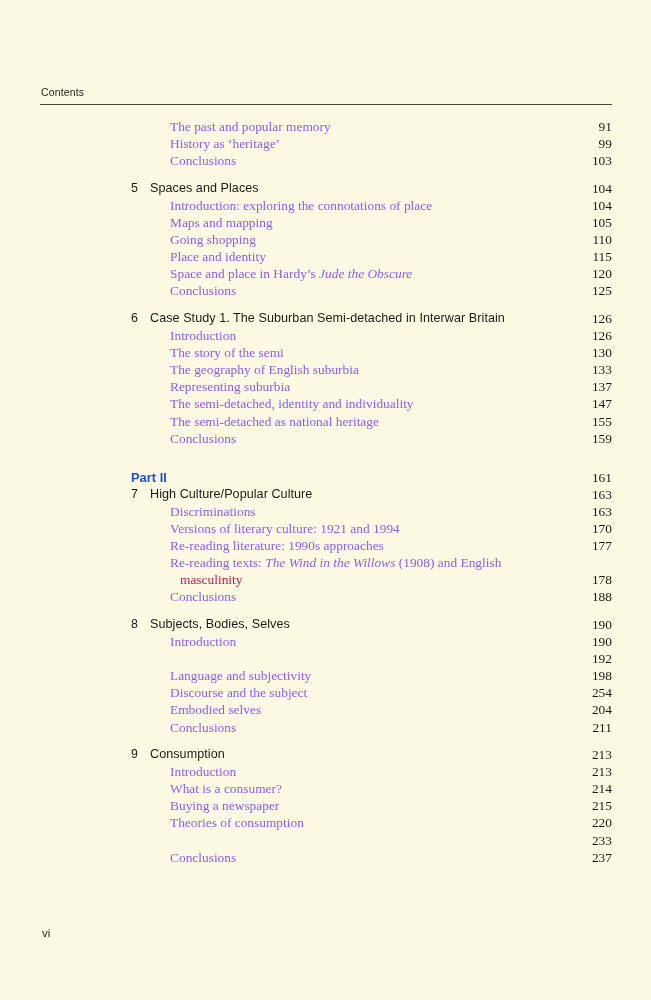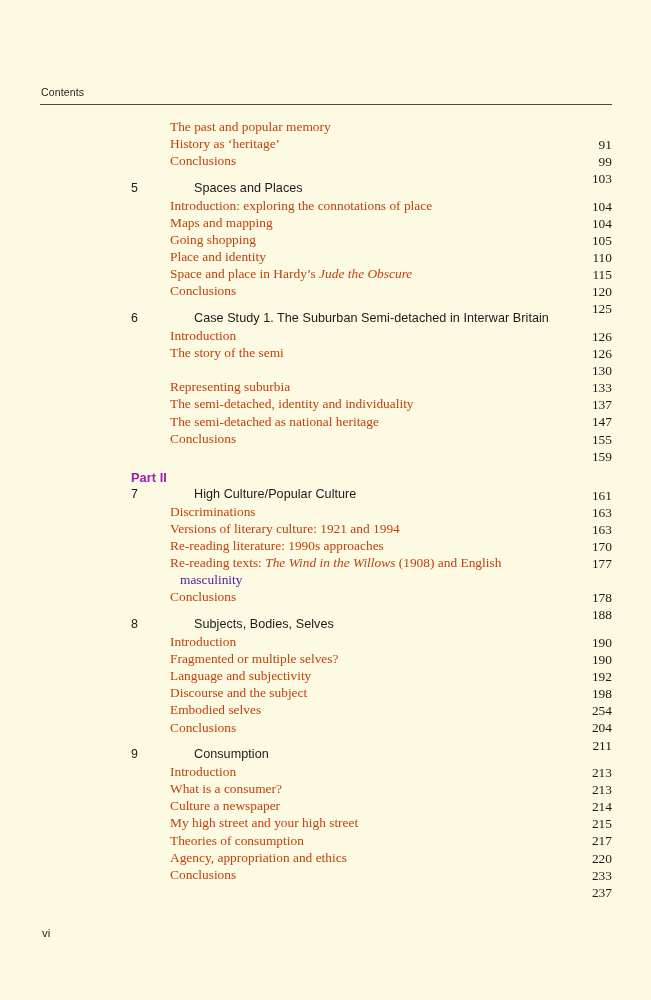--- a/index.html
+++ b/index.html
@@ -74,68 +74,66 @@
 
   
   .chapter-title {
     position: absolute;
     left: 150px;
     top: 0;
     font-family: "Liberation Sans", sans-serif;
     font-size: 12.6px;
     letter-spacing: 0.05px;
     color: #1b1a16;
-    margin-left: 44px;
   }
 
   
   .part-title {
     position: absolute;
     left: 131px;
     top: 0;
     font-family: "Liberation Sans", sans-serif;
     font-size: 12.8px;
     font-weight: bold;
     letter-spacing: 0.05px;
-    color: #a21caf;
+    color: #1d4ed8;
   }
 
   
   .sub-title {
     position: absolute;
     left: 170px;
     top: 0;
     font-family: "Liberation Serif", serif;
     font-size: 13.4px;
-    color: #c2410c;
+    color: #8b5cf6;
   }
   .sub-title .it {
     font-style: italic;
   }
   .cont-line {
     position: absolute;
     left: 180px;
     top: 17.1px;
     font-family: "Liberation Serif", serif;
     font-size: 13.4px;
-    color: #4c1d95;
+    color: #be185d;
     text-align: right;
   }
 
   
   .pageno {
     position: absolute;
     left: 512px;
     top: 0;
     width: 100px;
     text-align: right;
     font-family: "Liberation Serif", serif;
     font-size: 13.4px;
     color: #1b1a16;
-    margin-top: 18px;
   }
   .pageno.low {
     top: 17.1px;
   }
 
   
   .group {
     position: relative;
   }
   .group + .group {
@@ -222,20 +220,21 @@
         </div>
         <div class="row">
           <span class="sub-title">Introduction</span>
           <span class="pageno">126</span>
         </div>
         <div class="row">
           <span class="sub-title">The story of the semi</span>
           <span class="pageno">130</span>
         </div>
         <div class="row">
+          <span class="sub-title">The geography of English suburbia</span>
           <span class="pageno">133</span>
         </div>
         <div class="row">
           <span class="sub-title">Representing suburbia</span>
           <span class="pageno">137</span>
         </div>
         <div class="row">
           <span class="sub-title">The semi-detached, identity and individuality</span>
           <span class="pageno">147</span>
         </div>
@@ -286,21 +285,20 @@
         <div class="row">
           <span class="num">8</span>
           <span class="chapter-title">Subjects, Bodies, Selves</span>
           <span class="pageno">190</span>
         </div>
         <div class="row">
           <span class="sub-title">Introduction</span>
           <span class="pageno">190</span>
         </div>
         <div class="row">
-          <span class="sub-title">Fragmented or multiple selves?</span>
           <span class="pageno">192</span>
         </div>
         <div class="row">
           <span class="sub-title">Language and subjectivity</span>
           <span class="pageno">198</span>
         </div>
         <div class="row">
           <span class="sub-title">Discourse and the subject</span>
           <span class="pageno">254</span>
         </div>
@@ -321,33 +319,28 @@
         </div>
         <div class="row">
           <span class="sub-title">Introduction</span>
           <span class="pageno">213</span>
         </div>
         <div class="row">
           <span class="sub-title">What is a consumer?</span>
           <span class="pageno">214</span>
         </div>
         <div class="row">
-          <span class="sub-title">Culture a newspaper</span>
+          <span class="sub-title">Buying a newspaper</span>
           <span class="pageno">215</span>
-        </div>
-        <div class="row">
-          <span class="sub-title">My high street and your high street</span>
-          <span class="pageno">217</span>
         </div>
         <div class="row">
           <span class="sub-title">Theories of consumption</span>
           <span class="pageno">220</span>
         </div>
         <div class="row">
-          <span class="sub-title">Agency, appropriation and ethics</span>
           <span class="pageno">233</span>
         </div>
         <div class="row">
           <span class="sub-title">Conclusions</span>
           <span class="pageno">237</span>
         </div>
       </div>
     </div>
 
   <div class="folio">vi</div>

